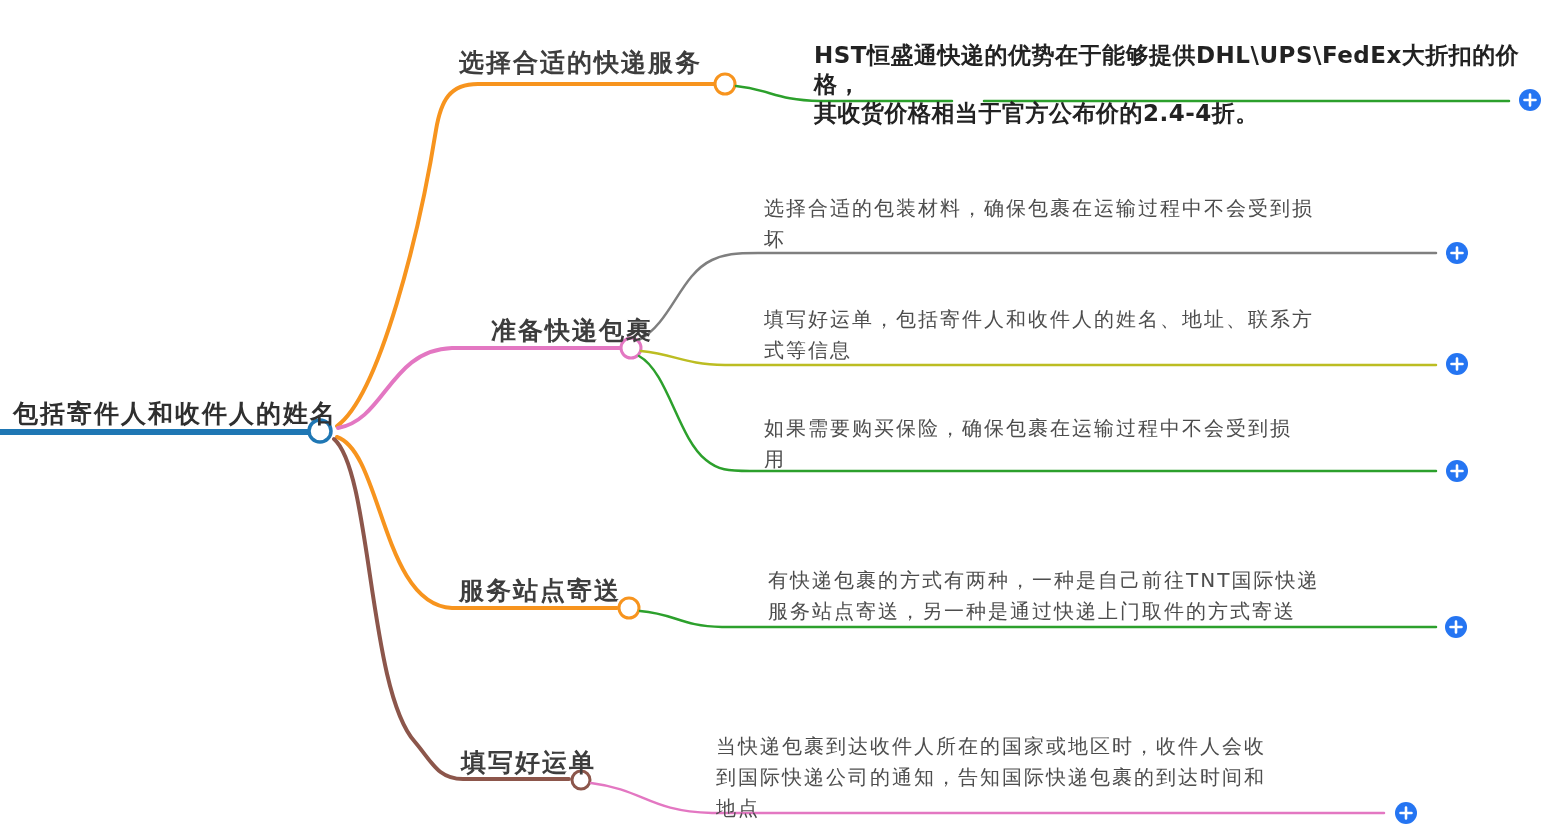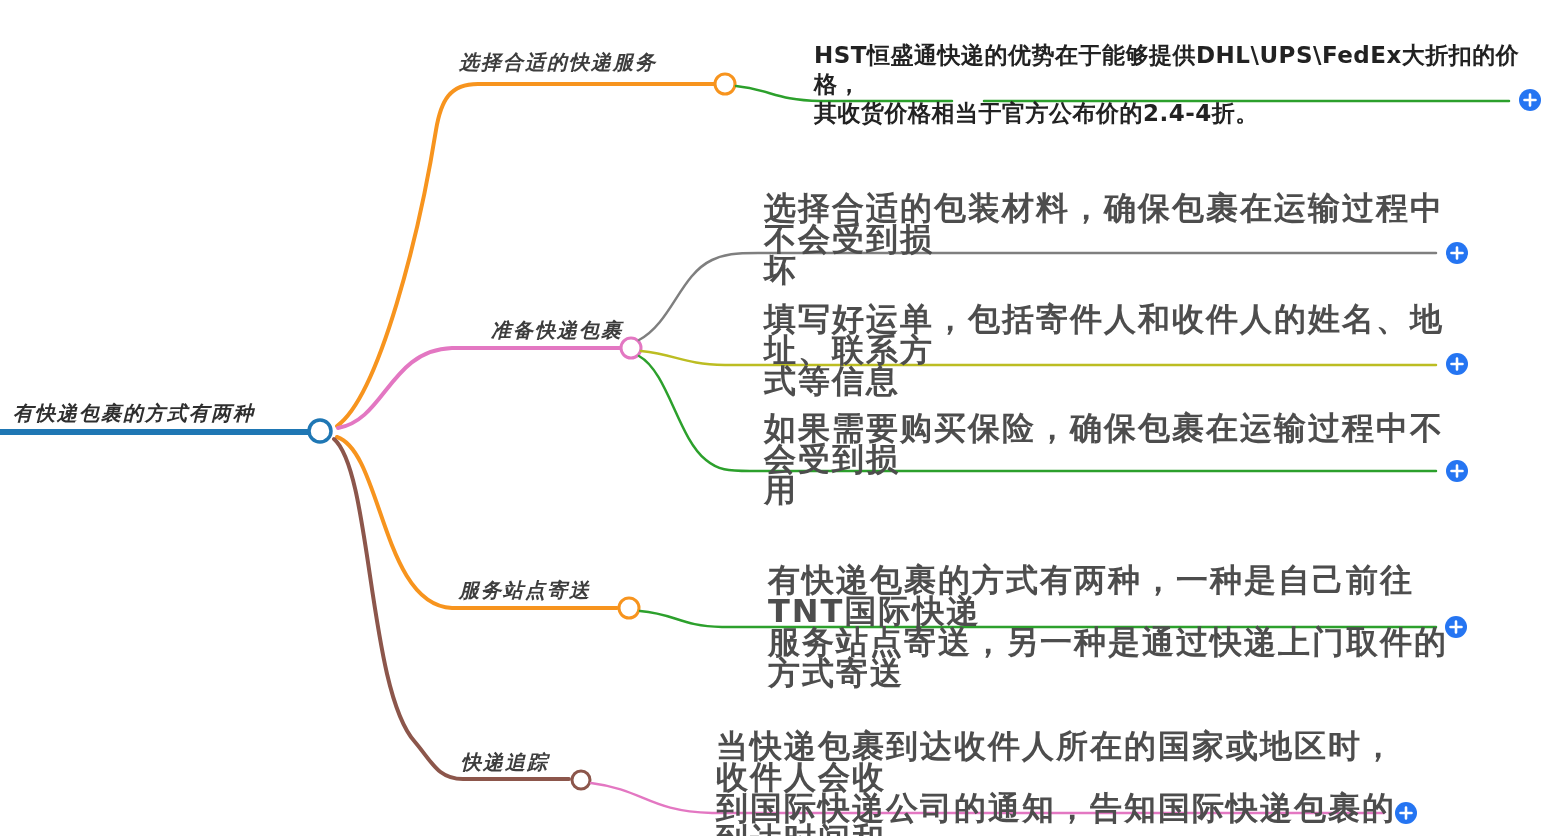--- a/index.html
+++ b/index.html
@@ -7,32 +7,31 @@
     position:relative;
     width:1558px;height:836px;
     background:#ffffff;
     font-family:"DejaVu Sans","Liberation Sans",sans-serif;
     overflow:hidden;
   }
   #links{position:absolute;left:0;top:0;}
   .node-label{
     position:absolute;
     font-weight:bold;
-    font-size:20px;
+    font-size:25px;
     letter-spacing:2px;
     color:#3d3d3d;
     white-space:nowrap;
     line-height:27px;
-    font-style:italic;
   }
   .root-label{color:#2f2f2f;}
   .leaf-text{
     position:absolute;
-    font-weight:bold;
-    font-size:32px;
+    font-weight:normal;
+    font-size:20px;
     letter-spacing:2px;
     color:#4d4d4d;
     line-height:31px;
     white-space:pre-line;
   }
   .leaf-bold{
     font-weight:bold;
     color:#222222;
     font-size:23px;
     letter-spacing:0.5px;
@@ -93,36 +92,36 @@
     <path d="M 334 439 C 372 472 368 690 415 742 C 432 762 438 779 463 779 L 569 779" fill="none" stroke-width="4" stroke-linecap="round" stroke="#8c564b"></path>
     <circle cx="581" cy="780" r="9" stroke-width="3" stroke="#8c564b" fill="#ffffff"></circle>
 
     <path d="M 591 783 C 645 790 648 811 712 813 L 1384 813" fill="none" stroke-width="2.5" stroke-linecap="round" stroke="#e377c2"></path>
     <g transform="translate(1406,813)">
       <circle r="11" fill="#2575f2"></circle>
       <path d="M -5.5 0 H 5.5 M 0 -5.5 V 5.5" stroke-width="2.6" stroke-linecap="round" stroke="#ffffff"></path>
     </g>
   </svg>
 
-  <div class="node-label root-label" style="left:13px;top:400px;">有快递包裹的方式有两种</div>
+  <div class="node-label root-label" style="left:13px;top:400px;">包括寄件人和收件人的姓名</div>
 
   <div class="node-label" style="left:459px;top:49px;">选择合适的快递服务</div>
   <div class="leaf-text leaf-bold" style="left:814px;top:31px;width:730px;">HST恒盛通快递的优势在于能够提供DHL\UPS\FedEx大折扣的价格，
 其收货价格相当于官方公布价的2.4-4折。</div>
 
   <div class="node-label" style="left:459px;top:317px;margin-left:32px;">准备快递包裹</div>
   <div class="leaf-text" style="left:764px;top:193px;width:700px;">选择合适的包装材料，确保包裹在运输过程中不会受到损
 坏</div>
   <div class="leaf-text" style="left:764px;top:304px;width:700px;">填写好运单，包括寄件人和收件人的姓名、地址、联系方
 式等信息</div>
   <div class="leaf-text" style="left:764px;top:413px;width:700px;">如果需要购买保险，确保包裹在运输过程中不会受到损
 用</div>
 
   <div class="node-label" style="left:459px;top:577px;">服务站点寄送</div>
   <div class="leaf-text" style="left:768px;top:565px;width:700px;">有快递包裹的方式有两种，一种是自己前往TNT国际快递
 服务站点寄送，另一种是通过快递上门取件的方式寄送</div>
 
-  <div class="node-label" style="left:461px;top:749px;">快递追踪</div>
+  <div class="node-label" style="left:461px;top:749px;">填写好运单</div>
   <div class="leaf-text" style="left:716px;top:721px;width:690px;margin-top:10px;">当快递包裹到达收件人所在的国家或地区时，收件人会收
 到国际快递公司的通知，告知国际快递包裹的到达时间和
 地点</div>
 
 </div>
 
 </body></html>

